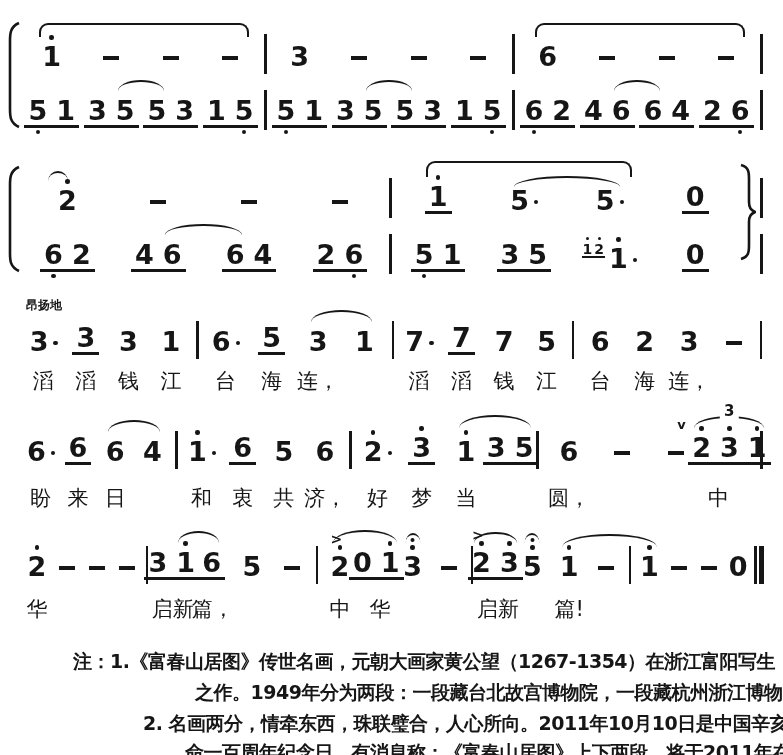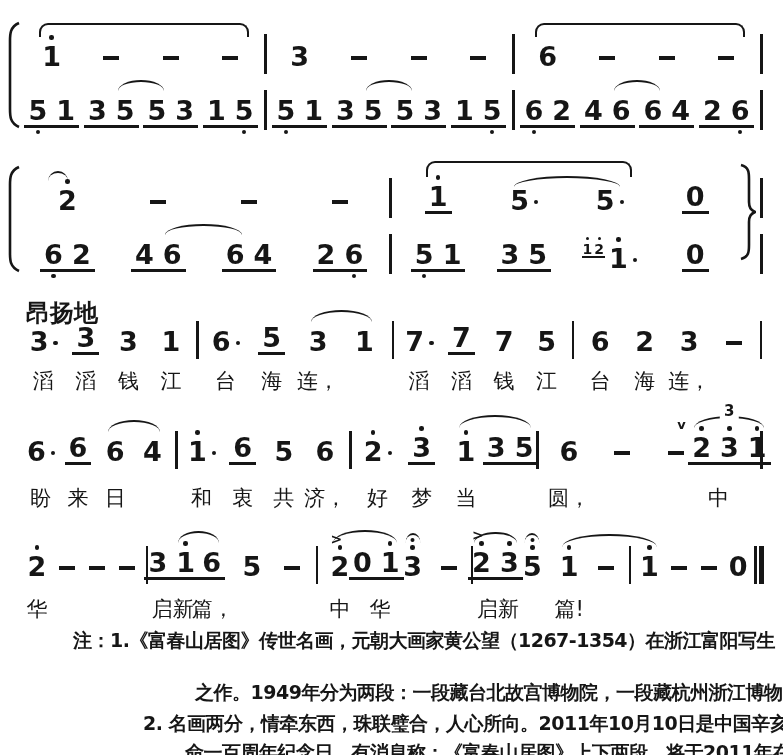--- a/index.html
+++ b/index.html
@@ -37,23 +37,23 @@
         border-top:2.5px solid var(--ink);border-radius:50% 50% 0 0/100% 100% 0 0;}
   .barcol{width:10px;position:relative;flex:0 0 10px;}
   .bseg{position:absolute;left:4px;width:2.5px;background:var(--ink);}
   .slur{position:absolute;border-top:2.5px solid var(--ink);}
   .slur.arc{border-radius:50% 50% 0 0/100% 100% 0 0;}
   .slur.bracket{border-left:2.5px solid var(--ink);border-right:2.5px solid var(--ink);border-radius:9px 9px 0 0;}
   .tuplbl{position:absolute;top:-14px;left:50%;transform:translateX(-50%);background:#fff;
           padding:0 4px;font-weight:bold;font-size:15px;line-height:1;}
   .lbrace{position:absolute;left:-17px;top:12px;}
   .endbrace{flex:0 0 18px;display:flex;align-items:center;}
-  #expr{position:absolute;left:26px;top:297px;font-weight:bold;font-size:24px;}
+  #expr{position:absolute;left:26px;top:297px;font-weight:bold;font-size:12px;}
   .fn{position:absolute;white-space:nowrap;font-weight:bold;font-size:19px;letter-spacing:-0.5px;}
-  #fn1{left:73px;top:628px;} #fn2{left:195px;top:680px;}
+  #fn1{left:73px;top:649px;} #fn2{left:195px;top:680px;}
   #fn3{left:143px;top:711px;} #fn4{left:185px;top:740px;}
 </style>
 </head>
 <body>
 
 <div id="score">
   <div id="systems-root">
       <div class="sys" id="sys1">
         <div class="lbrace"><svg width="16" height="110">
             <path d="M14,3 C5,7 5,14 5,21 L5,89 C5,96 5,103 14,107" fill="none" stroke="#161616" stroke-width="2.6"></path>

